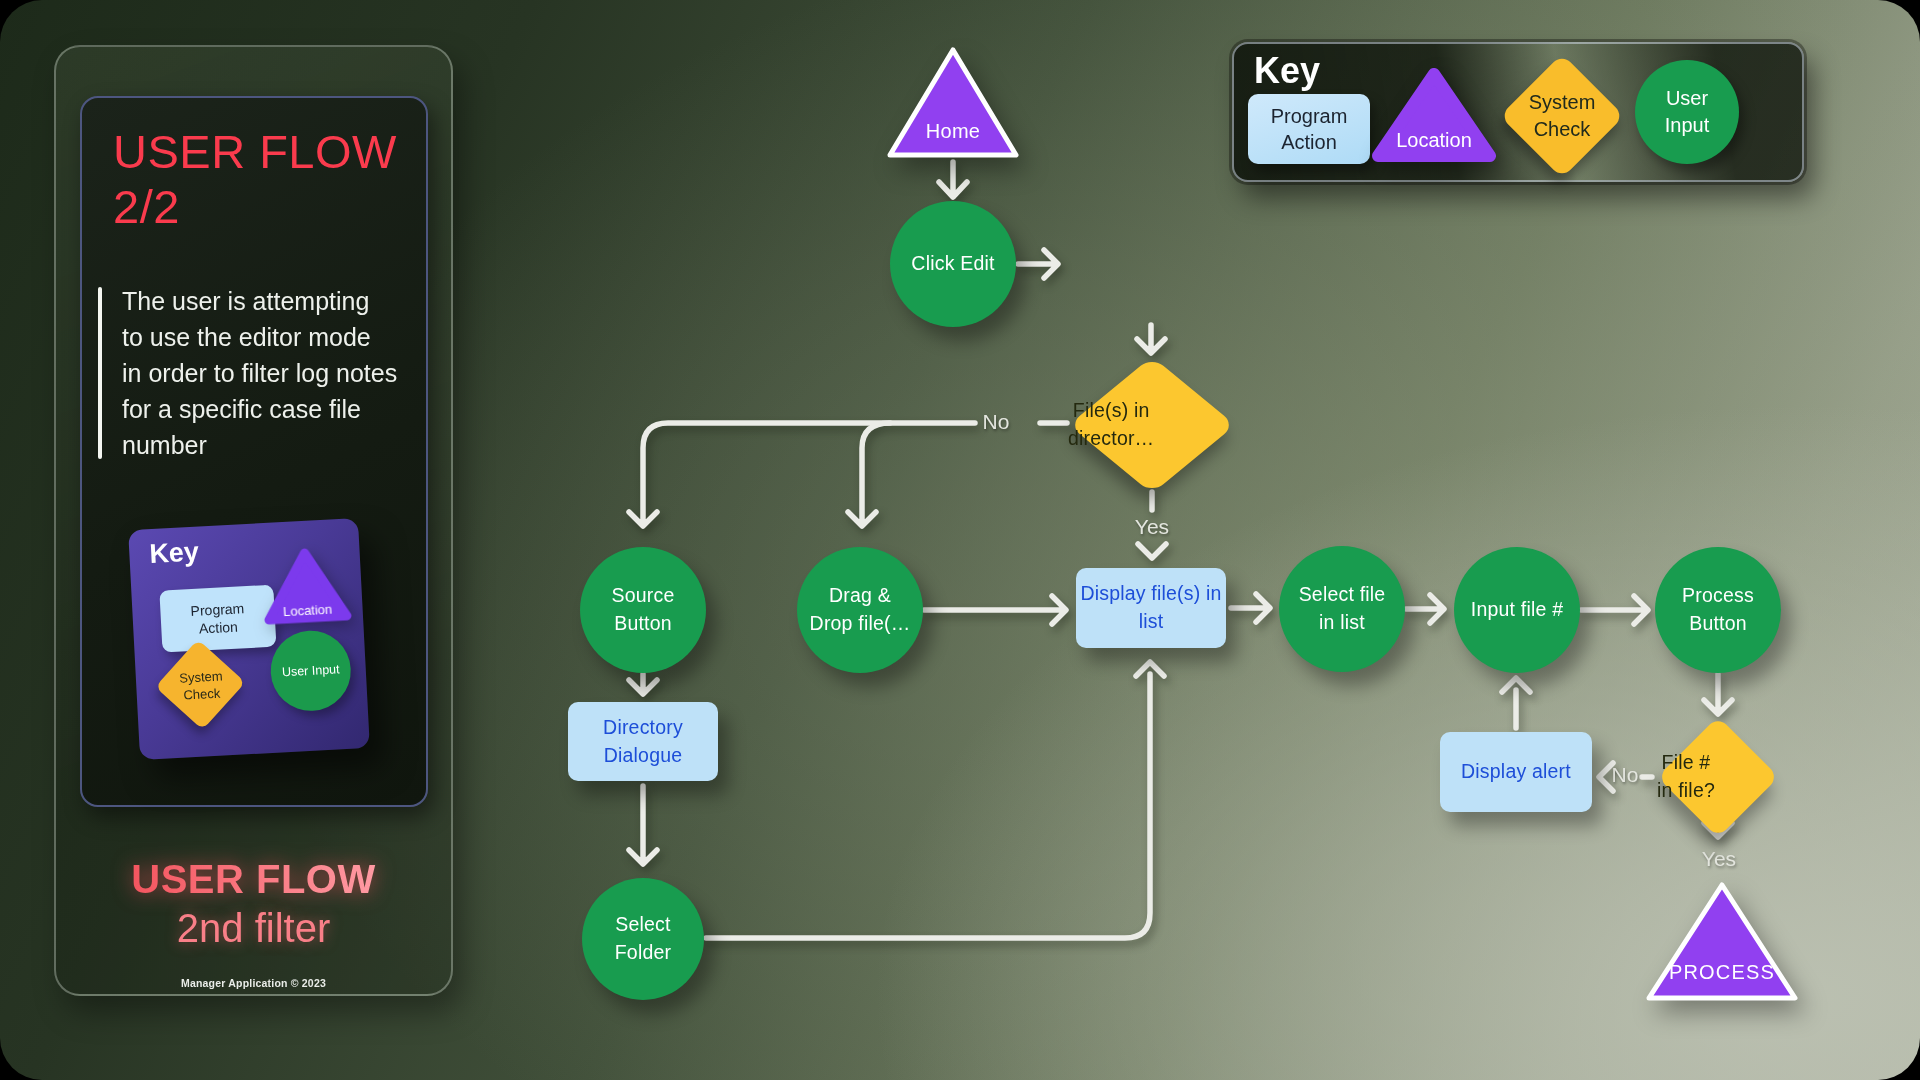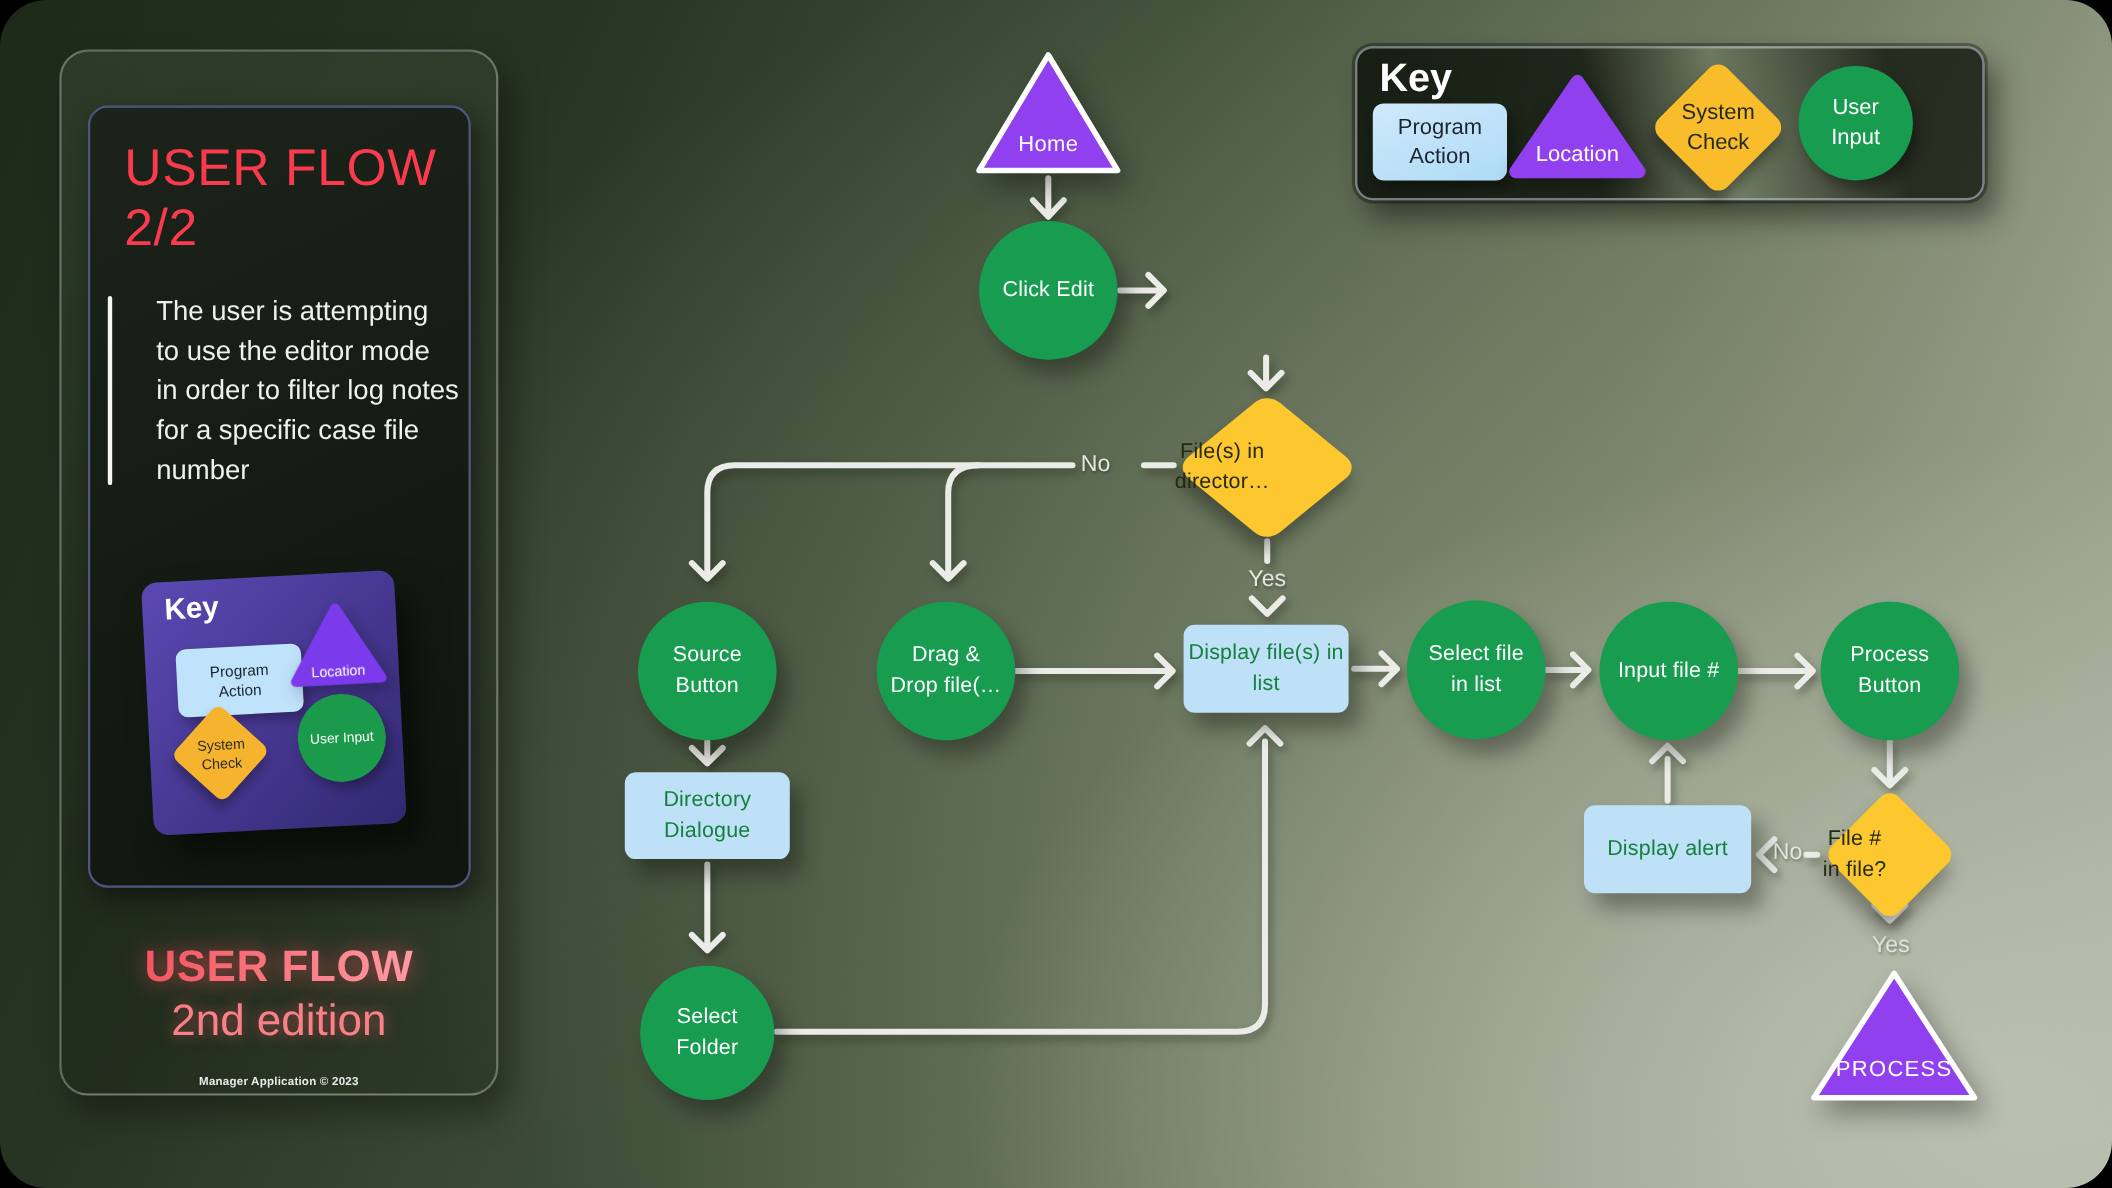--- a/index.html
+++ b/index.html
@@ -24,21 +24,21 @@
   .inner-panel{
     position:absolute;left:24px;top:49px;width:344px;height:707px;
     border-radius:18px;border:2px solid #4d5680;
     background:linear-gradient(155deg,#1b231a 0%,#141b12 55%,#10160e 100%);
     box-shadow:6px 10px 22px rgba(0,0,0,.45);
   }
   .sp-title{
     margin:26px 0 0 31px;font-size:47px;line-height:1.18;font-weight:500;
     color:#fa3b4d;letter-spacing:.5px;
   }
-  .desc-wrap{position:relative;margin:30px 0 0 16px;padding-left:20px;}
+  .desc-wrap{position:relative;margin:48px 0 0 16px;}
   .desc-bar{position:absolute;left:0;top:4px;width:4px;height:172px;background:#f4f6f1;border-radius:2px;}
   .desc{margin:0 0 0 24px;width:290px;font-size:25px;line-height:1.44;color:#eef1ec;font-weight:400;}
 
   
   .mini-key{
     position:absolute;left:52px;top:426px;width:230px;height:230px;border-radius:14px;
     background:linear-gradient(135deg,#5b49b2 0%,#493a96 45%,#322870 100%);
     transform:rotate(-3deg);
     box-shadow:14px 20px 30px rgba(0,0,0,.5);
   }
@@ -114,21 +114,21 @@
     position:absolute;text-align:center;font-size:21px;color:#e4e6df;font-weight:500;
     text-shadow:1px 2px 3px rgba(0,0,0,.35);
   }
   .node{position:absolute;}
   .nl{
     position:absolute;inset:0;display:flex;align-items:center;justify-content:center;
     text-align:center;font-size:19.5px;line-height:1.42;color:#fff;font-weight:500;letter-spacing:.2px;
   }
   .circle{border-radius:50%;background:#189c4f;box-shadow:10px 14px 18px rgba(0,0,0,.32);}
   .prect{background:#bee1f8;border-radius:10px;box-shadow:10px 14px 18px rgba(0,0,0,.32);}
-  .prect .nl{color:#15803d;}
+  .prect .nl{color:#1d4ed8;}
   .dwrap{display:flex;align-items:center;justify-content:flex-start;}
   .dshape{position:absolute;background:#fcc72f;box-shadow:8px 12px 16px rgba(0,0,0,.32);}
   .dwrap .nl{position:relative;color:#24290f;z-index:2;}
   .tri{filter:drop-shadow(8px 12px 12px rgba(0,0,0,.35));}
   .tri svg{display:block;}
   .tri-label{
     position:absolute;left:0;right:0;bottom:16%;text-align:center;
     font-size:20px;color:#fff;font-weight:500;letter-spacing:.3px;
   }
   .tri-label.process{bottom:17%;letter-spacing:1.2px;}
@@ -163,21 +163,21 @@
         </div>
         <div class="mk-diamond"></div>
         <div class="mk-diamond-label" data-bind="sidebar.mini_key.system_check">System
 Check</div>
         <div class="mk-circle" data-bind="sidebar.mini_key.user_input">User Input</div>
       </div>
     </div>
 
     <div class="sp-footer">
       <div class="footer-title" data-bind="sidebar.footer.title">USER FLOW</div>
-      <div class="footer-sub" data-bind="sidebar.footer.subtitle">2nd edition</div>
+      <div class="footer-sub" data-bind="sidebar.footer.subtitle">2nd filter</div>
       <div class="footer-note" data-bind="sidebar.footer.note">Manager Application © 2023</div>
     </div>
   </aside>
 
   <section class="legend">
     <div class="legend-title" data-bind="legend.title">Key</div>
     <div class="lg-rect" data-bind="legend.program_action">Program
 Action</div>
     <div class="lg-tri">
       <svg width="128" height="98" viewBox="0 0 128 98">

